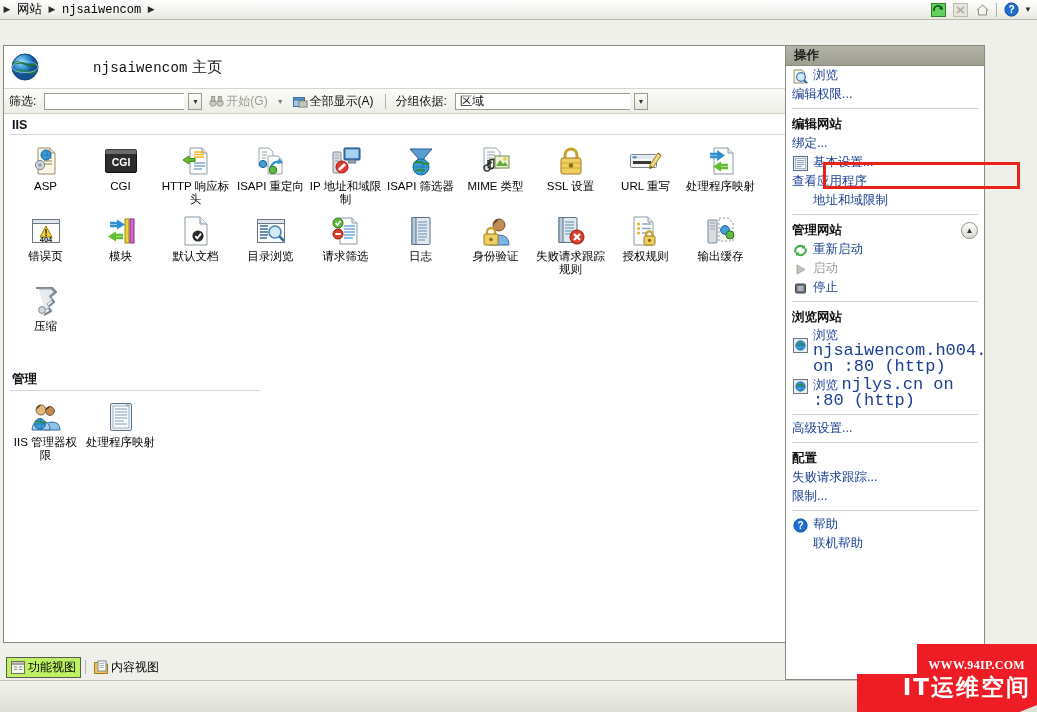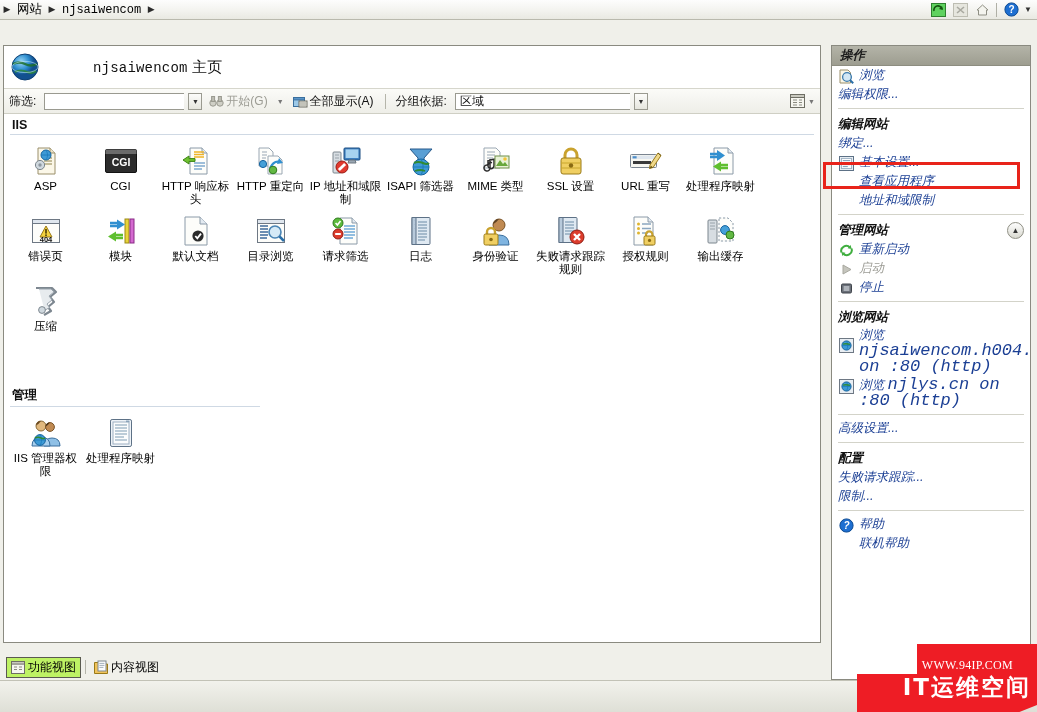--- a/index.html
+++ b/index.html
@@ -121,24 +121,23 @@
   .view-tab.active { border: 1px solid #5a5a50; background: #bef264; }
   .vt-sep { width: 1px; height: 14px; background: #b5b5aa; }
   .status-strip {
     position: absolute; left: 0; top: 680px; width: 1037px; height: 32px;
     background: linear-gradient(to bottom,#f2f2ec,#dedfd6);
     border-top: 1px solid #c2c2b6;
   }
 
   
   .actions-pane {
-    position: absolute; left: 831px; top: 45px; width: 200px; height: 635px;
+    position: absolute; left: 785px; top: 45px; width: 200px; height: 635px;
     background: #c4b5fd; border: 1px solid #8a8a80;
     overflow: hidden;
-    font-style: italic;
   }
   .ap-title {
     height: 20px; background: linear-gradient(to bottom,#b4b4a8,#9d9d90);
     display: flex; align-items: center; padding-left: 8px;
     font-weight: bold; font-size: 12.5px; color: #1b1b1b;
     border-bottom: 1px solid #8d8d80;
   }
   .ap-scroll { height: 613px; overflow: hidden; background: #fff; }
   .ap-row {
     display: flex; align-items: flex-start; gap: 5px; padding: 1px 6px 1px 6px;
@@ -180,21 +179,21 @@
   
   .watermark {
     position: absolute; right: 0; bottom: 0; width: 180px; height: 68px;
     overflow: hidden; z-index: 60;
   }
   .wm-band {
     position: absolute; left: -40px; top: -12px; width: 300px; height: 150px;
     background: #ee1d25; transform: rotate(-22deg); transform-origin: 0 0;
   }
   .wm-url {
-    position: absolute; right: 24px; top: 14px; color: #fff; font-weight: normal;
+    position: absolute; right: 12px; top: 14px; color: #fff; font-weight: bold;
     font-size: 12px; font-family: "Liberation Serif","DejaVu Serif",serif;
     letter-spacing: .3px; z-index: 2;
   }
   .wm-cn {
     position: absolute; right: 6px; top: 30px; color: #fff; font-weight: bold;
     font-size: 23px; letter-spacing: 2px; z-index: 2; line-height: 26px;
     font-family: "DejaVu Sans", sans-serif;
   }
   .wm-left-white {
     position: absolute; left: 0; top: 0; width: 60px; height: 30px; background: #fff;
@@ -365,21 +364,21 @@
             <svg width="30" height="30" viewBox="0 0 30 30">
               <path d="M3 2h10l4 4v14H3z" fill="#fdfdfa" stroke="#9aa7b3"></path>
               <path d="M6 6h5M6 9h5M6 12h4" stroke="#9aa7b3" stroke-width="1.1"></path>
               <path d="M12 10h10l4 4v14H12z" fill="#fdfdfa" stroke="#9aa7b3"></path>
               <path d="M14 22 Q18 14 24 16" stroke="#2f8fd0" stroke-width="2.2" fill="none"></path>
               <path d="M23 12 L27 17 L21 18 Z" fill="#2f8fd0"></path>
               <circle cx="7" cy="18" r="3.6" fill="#45a0d8" stroke="#15639e"></circle>
               <circle cx="17" cy="24" r="3.8" fill="#62b843" stroke="#2f7a1e"></circle>
             </svg>
           </span>
-          <span class="lbl">HTTP 重定向</span>
+          <span class="lbl">ISAPI 重定向</span>
         </div>
 
         <div class="icon-cell">
           <span class="glyph">
             <svg width="30" height="30" viewBox="0 0 30 30">
               <rect x="2" y="6" width="8" height="21" rx="1" fill="#d7dde2" stroke="#7d878f"></rect>
               <path d="M4 9h4M4 12h4M4 15h4" stroke="#98a2aa" stroke-width="1"></path>
               <rect x="13" y="2" width="16" height="12" rx="1" fill="#3e7fbf" stroke="#1d4f82"></rect>
               <rect x="14.6" y="3.4" width="12.8" height="8.6" fill="#a8d3f0"></rect>
               <path d="M18 14h6l1 3h-8z" fill="#9aa7b3" stroke="#6c7780"></path>
@@ -601,21 +600,21 @@
               <path d="M4 2h16l4 4-6 5 4 5-6 5 3 4-7 4" fill="none" stroke="#7d8790" stroke-width="2.2" stroke-linejoin="round"></path>
               <path d="M7 3h12l3 3-5 4 3 4-5 4 2.5 3.5-5 3" fill="#e7ebee" stroke="#9aa4ad"></path>
               <circle cx="10" cy="24" r="3.4" fill="#cfd8de" stroke="#7d878f"></circle>
             </svg>
           </span>
           <span class="lbl">压缩</span>
         </div>
       </div>
     </div>
 
-    <div style="margin-top:32px;">
+    <div style="margin-top:16px;">
       <div class="group-head">管理</div>
       <div class="group-rule" style="margin-right:560px;"></div>
       <div class="icon-grid">
         <div class="icon-cell">
           <span class="glyph">
             <svg width="30" height="30" viewBox="0 0 30 30">
               <circle cx="10" cy="8" r="5" fill="#e0b87e" stroke="#8a6a36"></circle>
               <path d="M10 3 a5 5 0 0 0 -5 4.4 Q8 6 10 3" fill="#6a4a22"></path>
               <circle cx="19" cy="9" r="4.4" fill="#c08a52" stroke="#7a5326"></circle>
               <path d="M19 4.6 a4.4 4.4 0 0 0 -4.4 3.9 Q17 7.4 19 4.6" fill="#4c3418"></path>
@@ -702,21 +701,21 @@
           <svg width="15" height="15" viewBox="0 0 15 15">
             <rect x="0.5" y="0.5" width="14" height="14" fill="#eef3f8" stroke="#5d7186"></rect>
             <rect x="2.4" y="2.4" width="10.2" height="10.2" fill="#fbfcfd" stroke="#9db0c2"></rect>
             <path d="M3.8 4.6h7.4M3.8 6.6h7.4M3.8 8.6h7.4M3.8 10.6h5" stroke="#7f9bb4" stroke-width="1"></path>
           </svg>
         </span>
         <span class="ap-link">基本设置...</span>
       </div>
 
       <div class="ap-row">
-        <span class="ap-link" style="margin-left:21px">查看应用程序</span>
+        <span class="ap-link" style="">查看应用程序</span>
       </div>
       <div class="ap-row">
         <span class="ap-link" style="margin-left:21px">地址和域限制</span>
       </div>
 
       <div class="ap-sep"></div>
 
       <div class="ap-sec">
         <span class="txt">管理网站</span>
         <span class="ap-collapse">▲</span>

